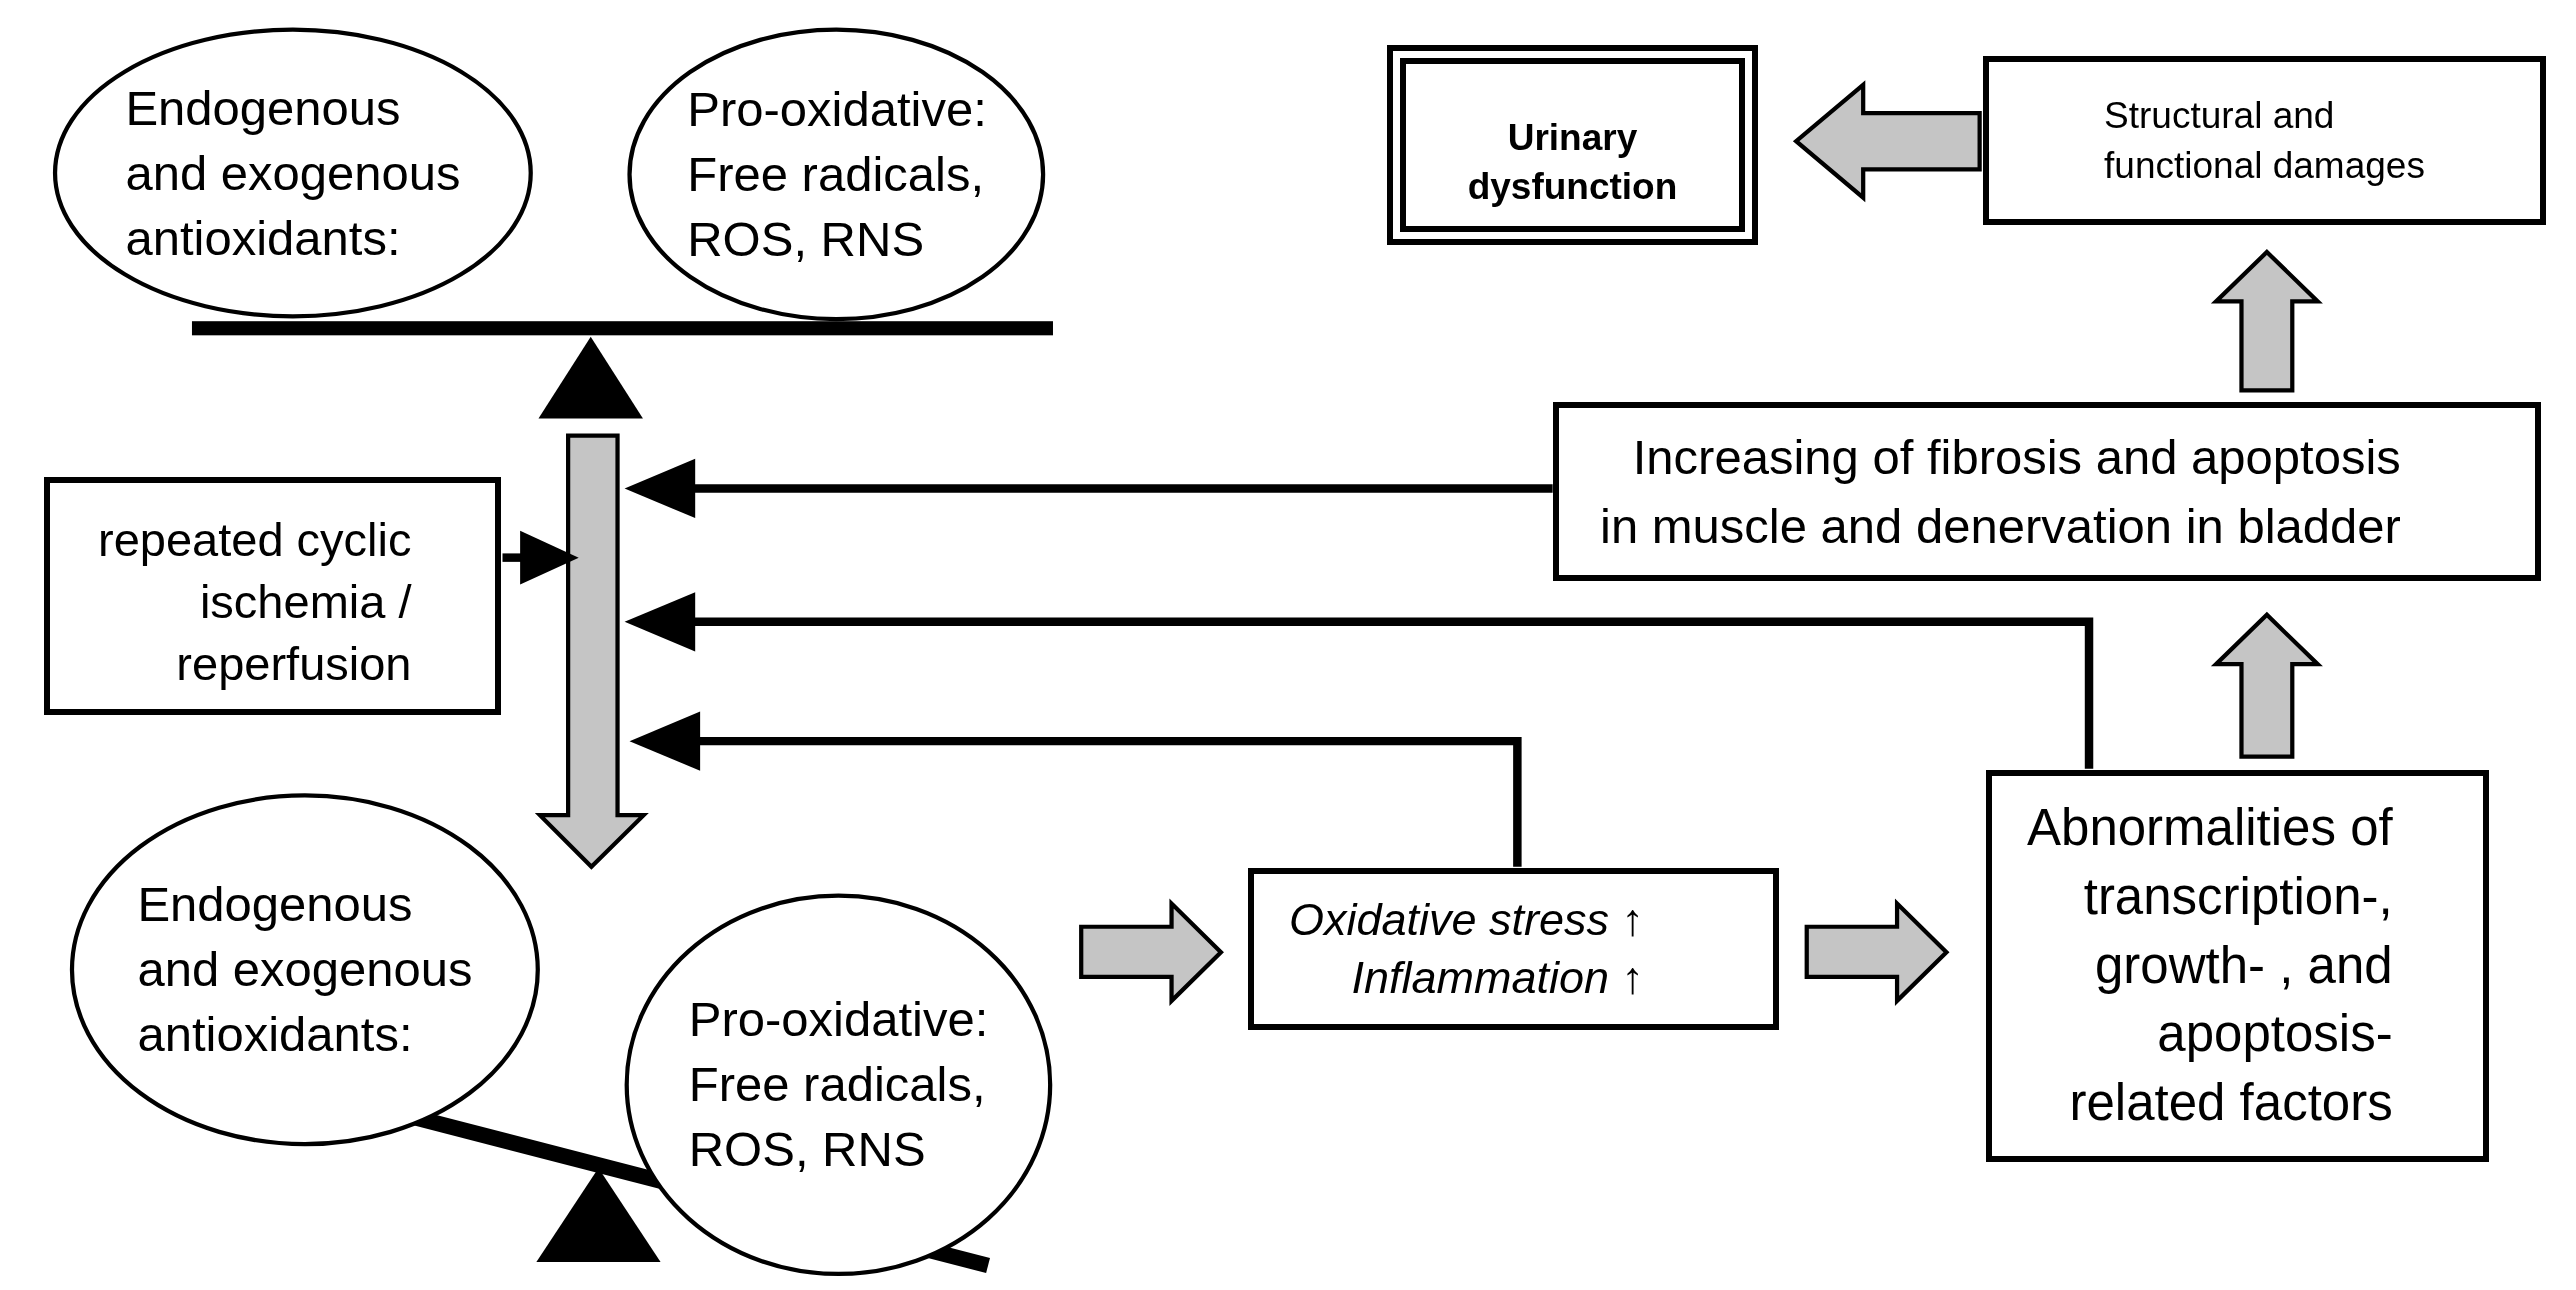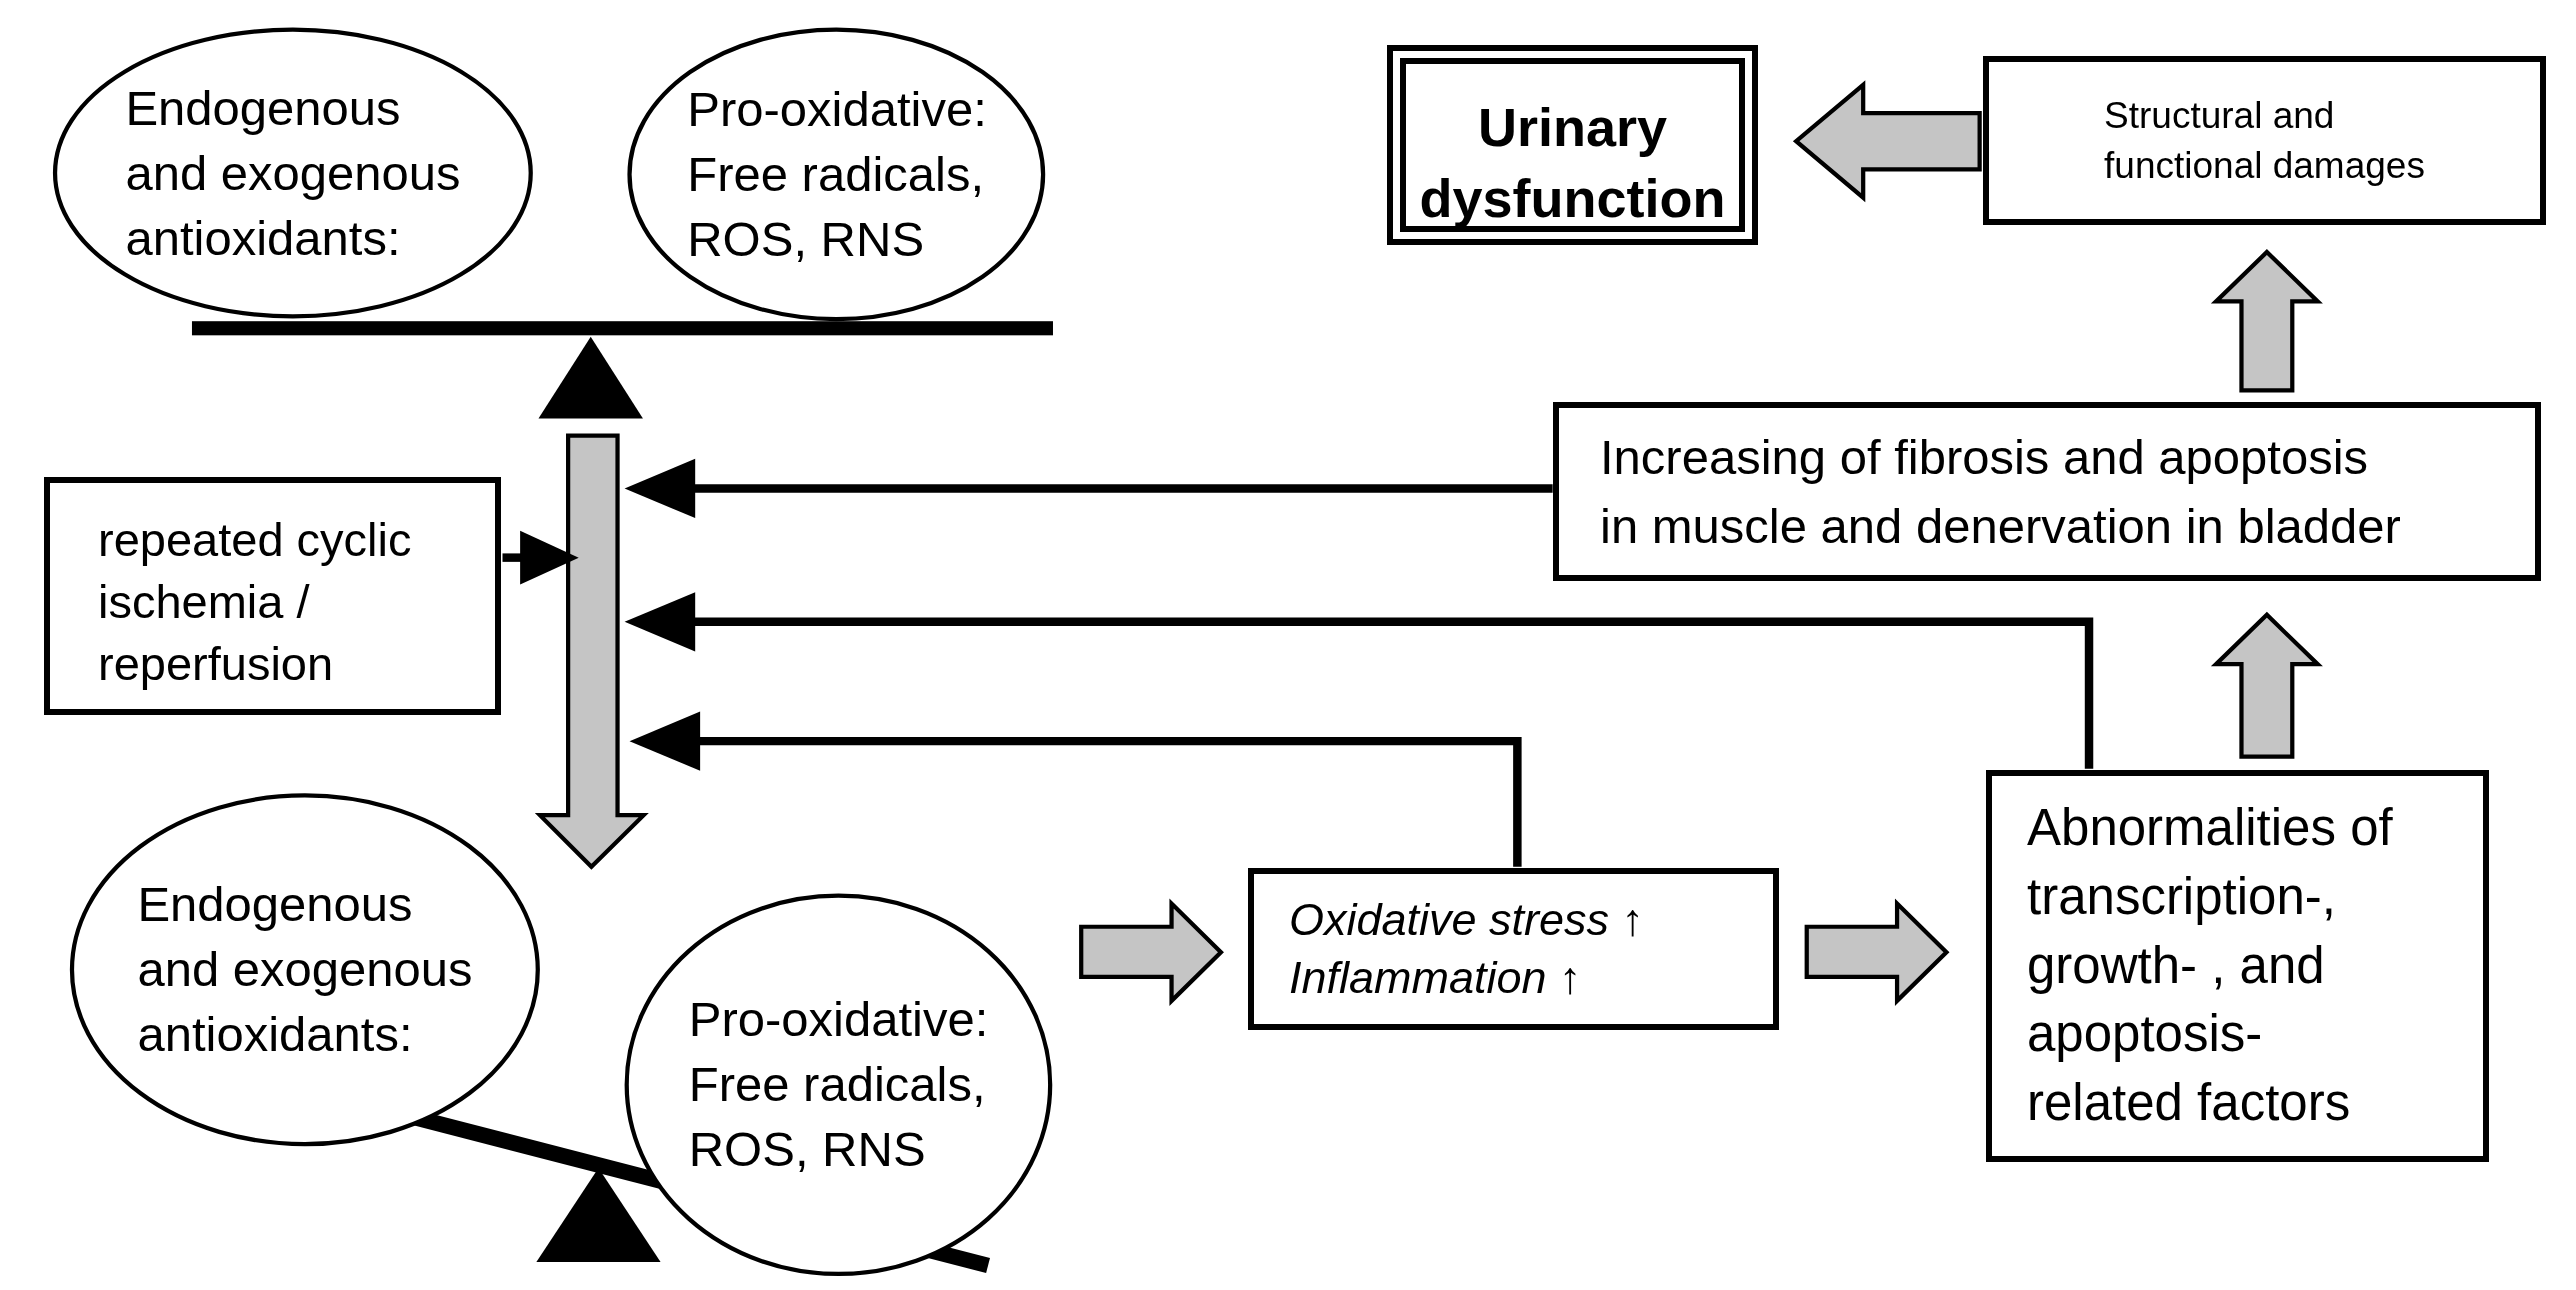--- a/index.html
+++ b/index.html
@@ -31,40 +31,40 @@
   .centered {
     display: flex;
     align-items: center;
     justify-content: center;
     text-align: left;
   }
   .left-aligned {
     display: flex;
     align-items: center;
     justify-content: flex-start;
-    text-align: left;
+    text-align: right;
   }
   .dbox {
     position: absolute;
     border: 6.4px solid #000000;
     background: #ffffff;
     box-sizing: border-box;
   }
   .ellipse-label { font-size: 49px; }
   .urinary-inner {
     position: absolute;
     left: 7px; top: 7px; right: 7px; bottom: 7px;
     border: 6.4px solid #000000;
     display: flex;
     align-items: center;
     justify-content: center;
     text-align: center;
   }
   .urinary-text {
-    font-size: 54px;
+    font-size: 37px;
     font-weight: bold;
     white-space: pre-line;
     line-height: 1.3;
     margin-top: 35px;
   }
 </style>
 </head>
 <body>
 
 <div class="stage">

